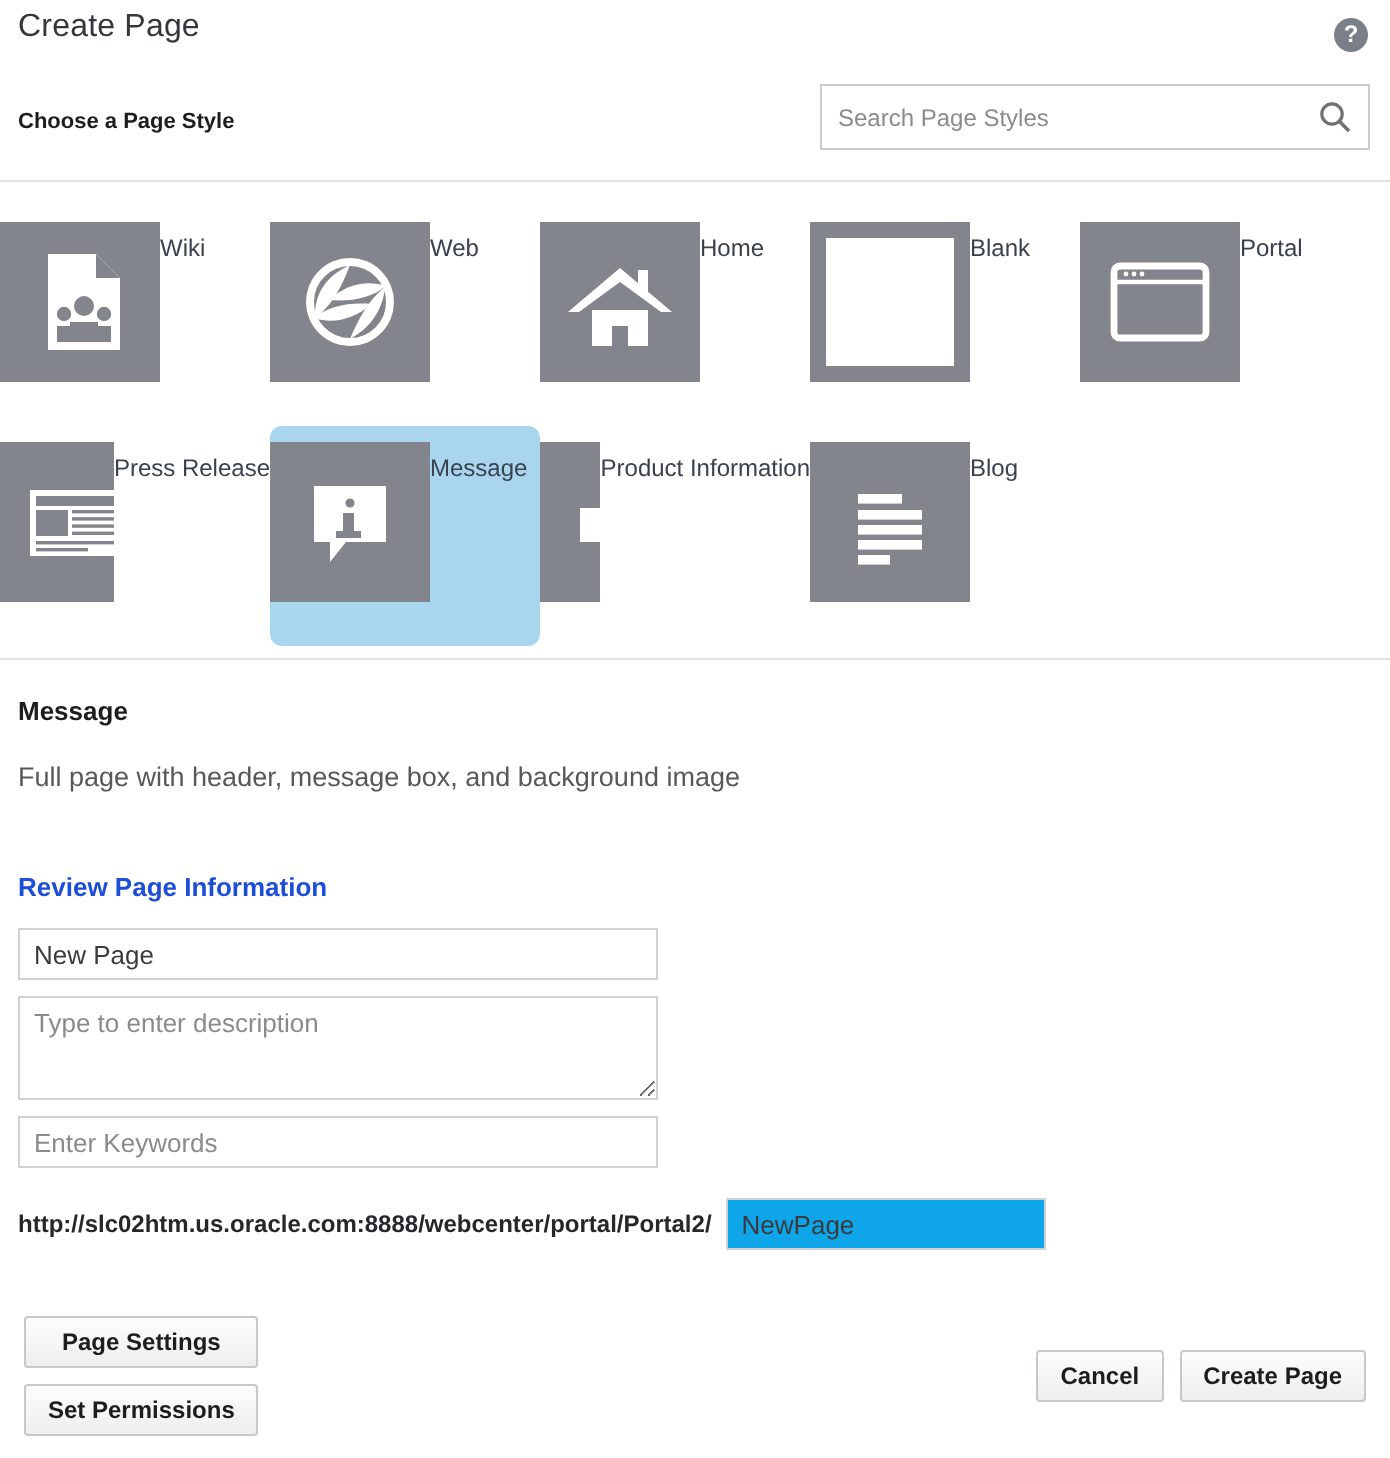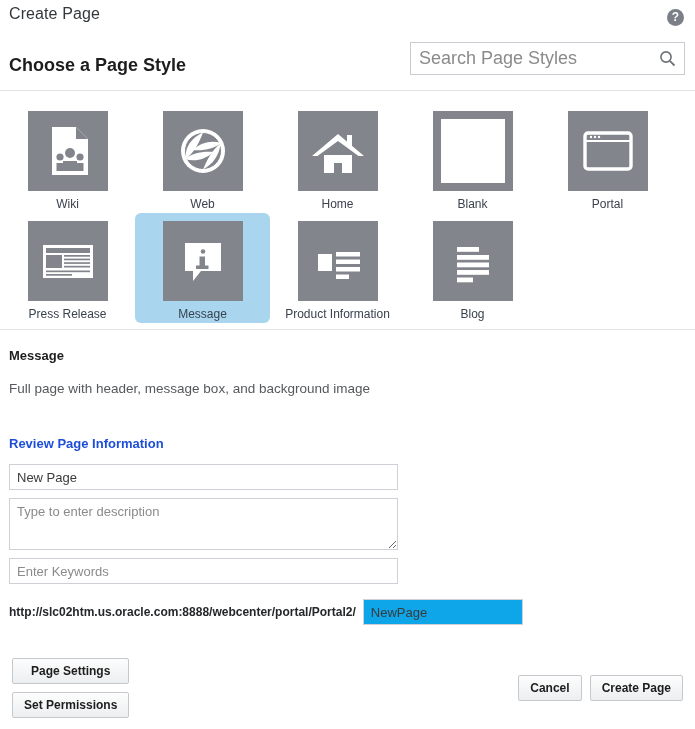--- a/index.html
+++ b/index.html
@@ -47,21 +47,21 @@
 
   
   .style-bar {
     position: relative;
     height: 50px;
   }
   .section-label {
     position: absolute;
     left: 9px;
     top: 15px;
-    font-size: 18px;
+    font-size: 11px;
     font-weight: bold;
     color: #1d1d1d;
   }
   .search-wrap {
     position: absolute;
     left: 410px;
     top: 2px;
     width: 275px;
     height: 33px;
     border: 1px solid #c9ccd1;
@@ -69,21 +69,21 @@
   }
   .search-input {
     position: absolute;
     left: 0; top: 0;
     width: 240px;
     height: 31px;
     border: 0;
     outline: none;
     padding: 0 8px;
     font-family: "Liberation Sans", sans-serif;
-    font-size: 18px;
+    font-size: 12px;
     color: #3b3b3b;
     background: transparent;
   }
   .search-input::placeholder { color: #8b8b8b; opacity: 1; }
   .search-icon {
     position: absolute;
     right: 8px;
     top: 7px;
     width: 17px;
     height: 17px;
@@ -102,22 +102,21 @@
     padding: 12px 0 6px 0;
   }
   .tile-row {
     display: flex;
     height: 110px;
   }
   .tile {
     width: 135px;
     padding-top: 8px;
     display: flex;
-    flex-direction: column;
-    align-items: center;
+    flex-direction: row;
     cursor: pointer;
     border-radius: 6px;
   }
   .tile.selected { background: #a9d5ef; }
   .thumb {
     width: 80px;
     height: 80px;
     background: #83858c;
     position: relative;
     overflow: hidden;
@@ -157,21 +156,21 @@
   .review-title {
     font-size: 13px;
     font-weight: bold;
     color: #1d4ed8;
     padding: 34px 0 0 9px;
     margin: 0;
   }
   .fields { padding: 13px 0 0 9px; }
   .txt {
     display: block;
-    width: 389px;
+    width: 320px;
     height: 26px;
     border: 1px solid #ced2d6;
     background: #ffffff;
     font-family: "Liberation Sans", sans-serif;
     font-size: 13px;
     color: #3b3b3b;
     padding: 0 7px;
     outline: none;
     margin-bottom: 8px;
   }

